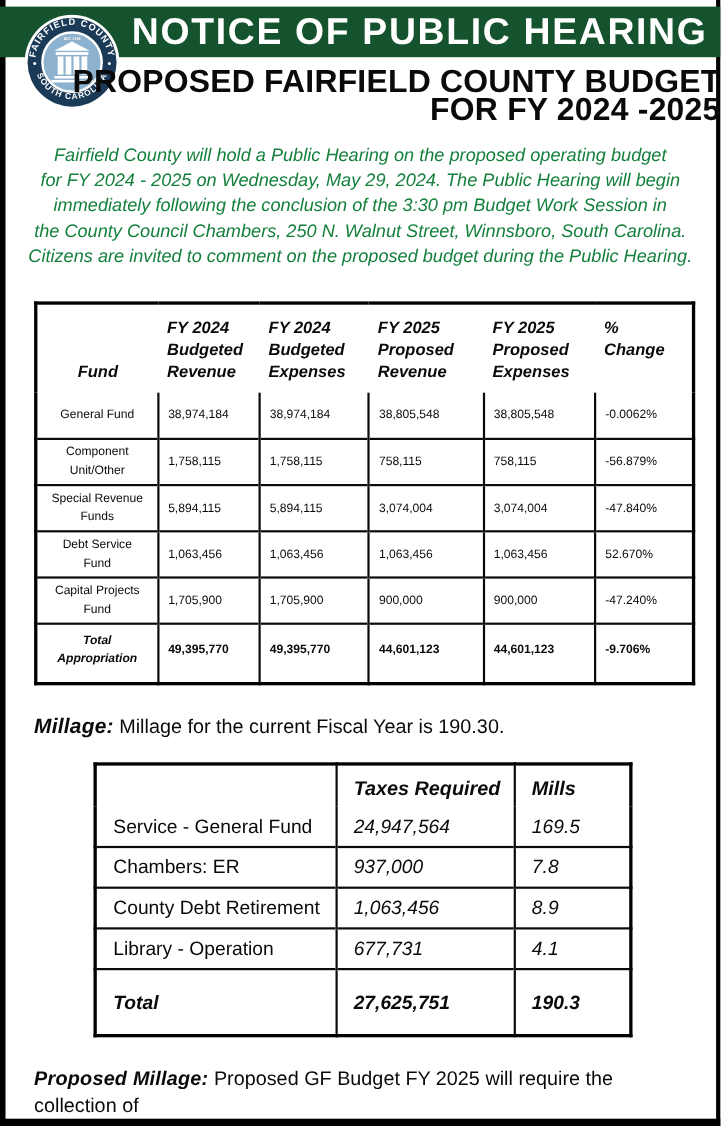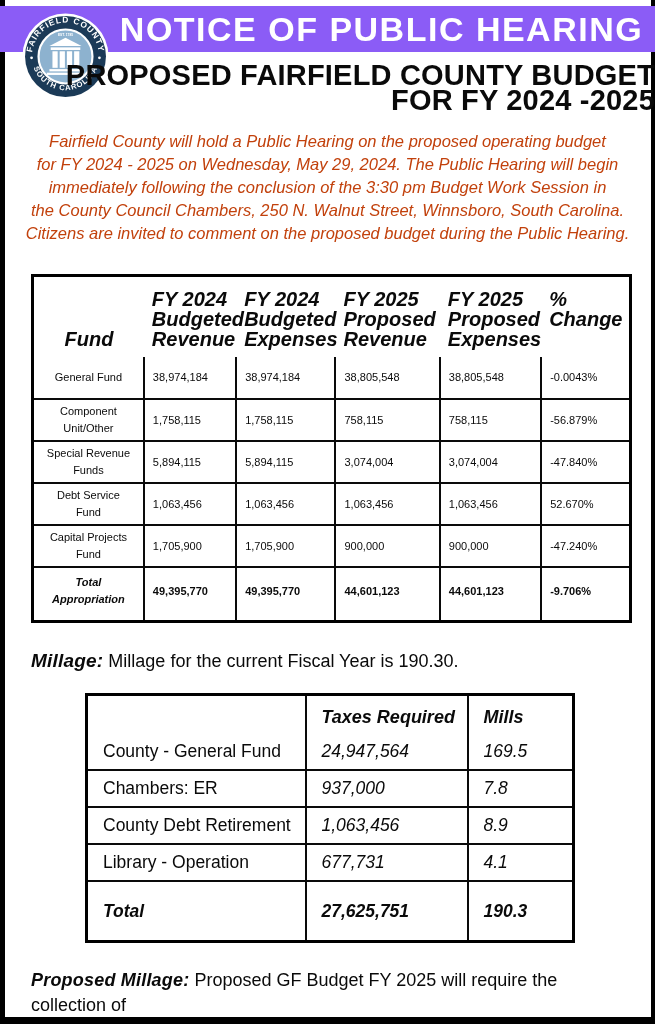--- a/index.html
+++ b/index.html
@@ -9,48 +9,48 @@
     background:#ffffff;overflow:hidden;
     font-family:"Liberation Sans",sans-serif;color:#0a0a0a;
   }
   
   .pb-left{position:absolute;left:0;top:0;width:5px;height:1024px;background:#000;}
   .pb-right{position:absolute;left:651px;top:0;width:4px;height:1024px;background:#000;}
   .pb-bottom{position:absolute;left:0;top:1017px;width:655px;height:7px;background:#000;}
 
   
   .title-bar{
-    position:absolute;left:0;top:6px;width:655px;height:46px;background:#8b5cf6;
+    position:absolute;left:0;top:6px;width:655px;height:46px;background:#14532d;
   }
   .title-bar .title{
     margin-left:108px;height:46px;line-height:47px;text-align:center;
     color:#fff;font-weight:bold;font-size:34px;letter-spacing:1.5px;white-space:nowrap;
   }
 
   
   .logo{position:absolute;left:22px;top:13px;width:87px;height:87px;}
 
   .content{position:absolute;left:0;top:52px;width:655px;}
 
   .subtitle{margin-top:11px;text-align:right;font-weight:bold;font-size:29px;line-height:25px;letter-spacing:0.2px;}
 
   .intro{
     margin-top:17px;text-align:center;font-style:italic;font-weight:500;
-    font-size:16.5px;line-height:23px;white-space:pre-line;color:#c2410c;
+    font-size:16.5px;line-height:23px;white-space:pre-line;color:#15803d;
   }
 
   
   table{border-collapse:collapse;}
   .budget{
     margin:29px 0 0 31px;width:601px;table-layout:fixed;
     border:3px solid #000;
   }
   .budget th{
     vertical-align:top;text-align:left;font-style:italic;font-weight:bold;
-    font-size:20px;line-height:20px;padding:12px 2px 8px 8px;white-space:pre-line;
+    font-size:15px;line-height:20px;padding:12px 2px 8px 8px;white-space:pre-line;
   }
   .budget th.fund-h{vertical-align:bottom;text-align:center;padding-left:2px;}
   .budget td{
     font-size:11px;vertical-align:middle;padding:3px 2px 3px 8px;line-height:17px;
   }
   .budget td.fund{
     text-align:center;white-space:pre-line;padding-left:2px;padding-right:2px;
   }
   .budget td:not(:first-child){border-left:2px solid #0a0a0a;}
   .budget tbody tr:not(:first-child) td{border-top:2px solid #0a0a0a;}
@@ -162,21 +162,21 @@
 Change</th>
         </tr>
       </thead>
       <tbody>
         <tr>
           <td class="fund">General Fund</td>
           <td>38,974,184</td>
           <td>38,974,184</td>
           <td>38,805,548</td>
           <td>38,805,548</td>
-          <td>-0.0043%</td>
+          <td>-0.0062%</td>
         </tr>
         <tr>
           <td class="fund">Component
 Unit/Other</td>
           <td>1,758,115</td>
           <td>1,758,115</td>
           <td>758,115</td>
           <td>758,115</td>
           <td>-56.879%</td>
         </tr>
@@ -232,21 +232,21 @@
       </colgroup>
       <thead>
         <tr>
           <th></th>
           <th>Taxes Required</th>
           <th>Mills</th>
         </tr>
       </thead>
       <tbody>
         <tr>
-          <td>County - General Fund</td>
+          <td>Service - General Fund</td>
           <td>24,947,564</td>
           <td>169.5</td>
         </tr>
         <tr>
           <td>Chambers: ER</td>
           <td>937,000</td>
           <td>7.8</td>
         </tr>
         <tr>
           <td>County Debt Retirement</td>

